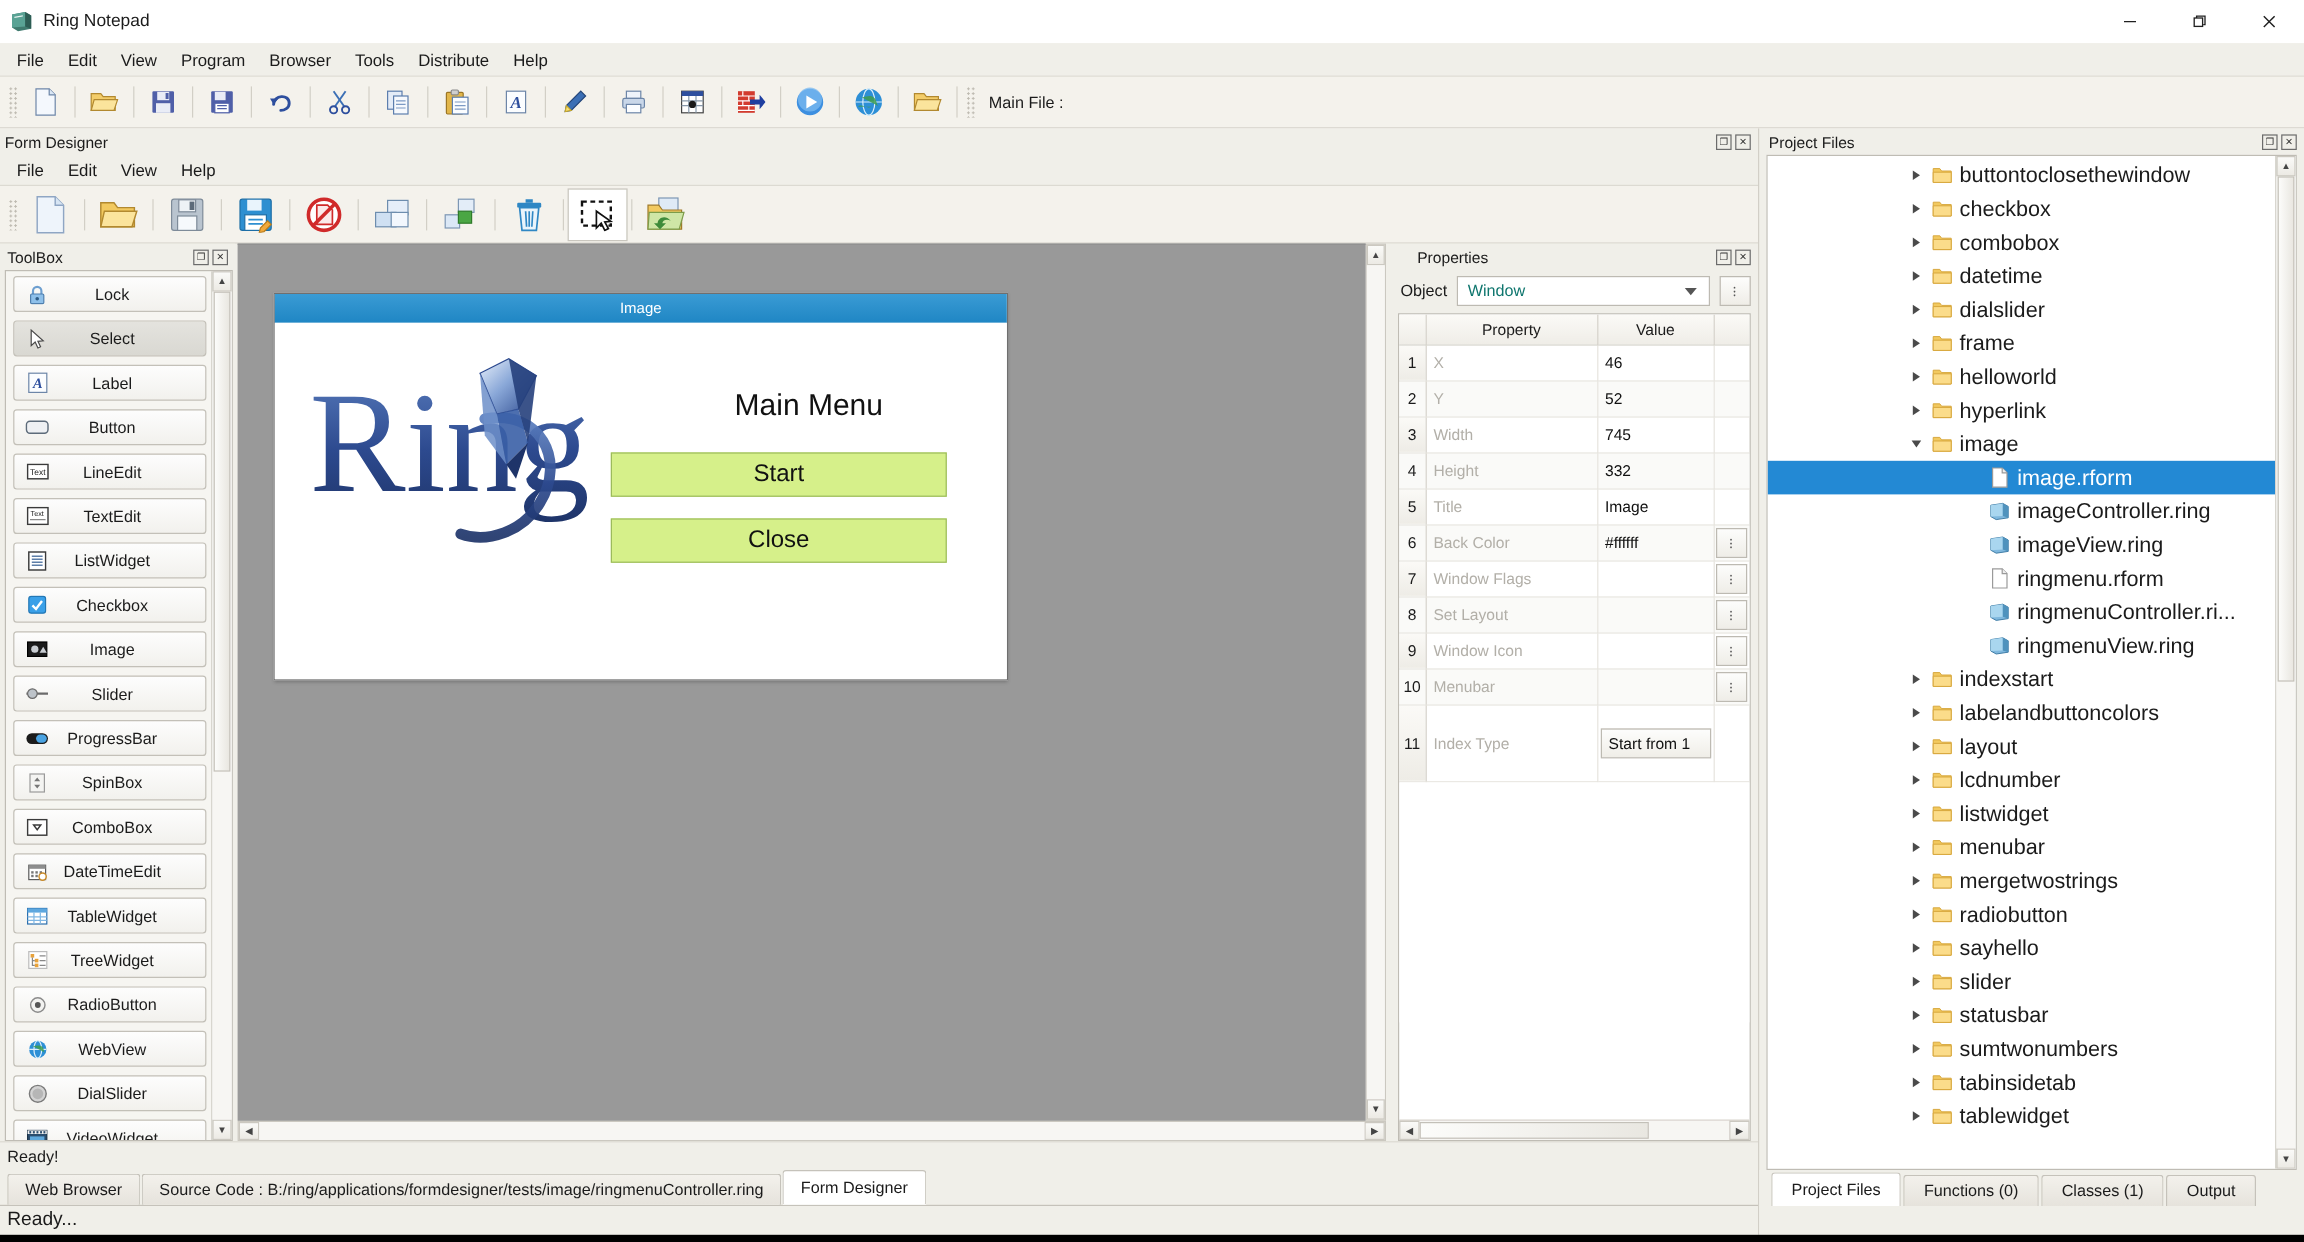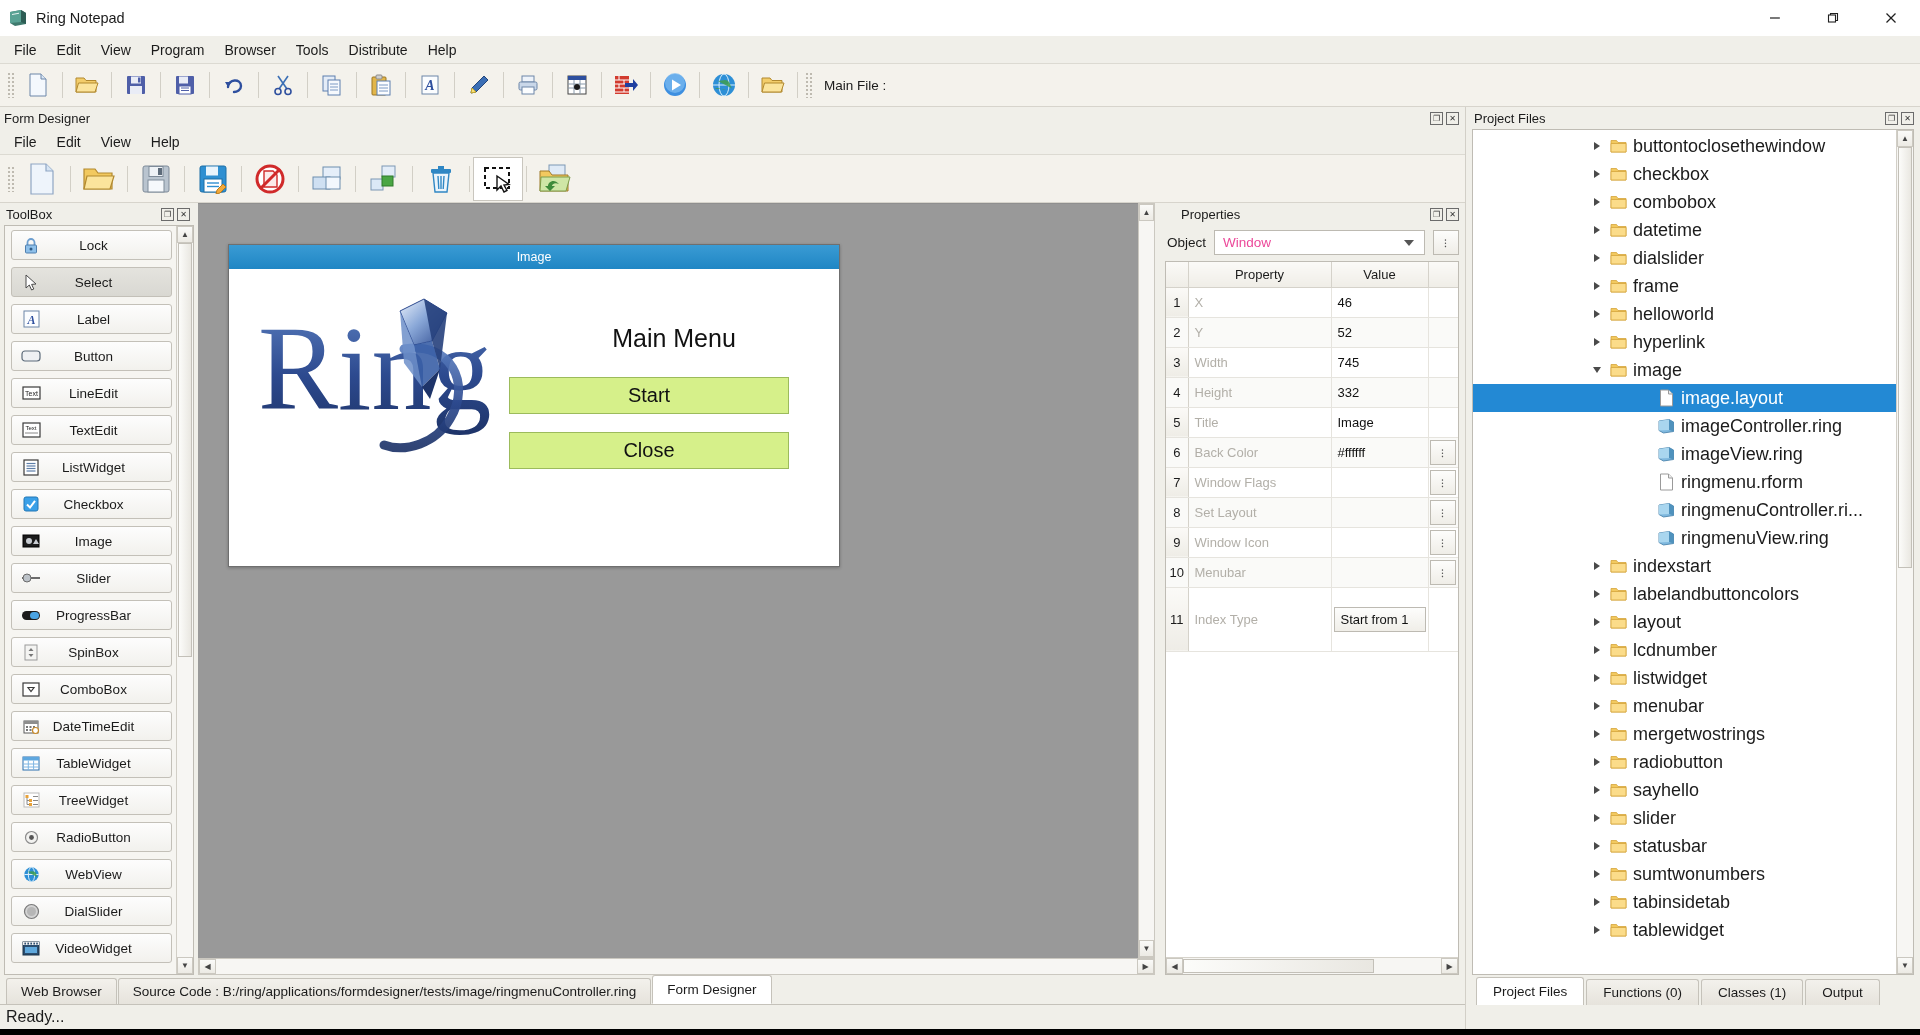--- a/index.html
+++ b/index.html
@@ -218,21 +218,21 @@
     display: flex; flex-direction: column; min-height: 0;
   }
   .props-obj {
     display: flex; align-items: center; gap: 8px;
     padding: 5px 6px 6px 12px; flex: 0 0 auto;
   }
   .props-obj .lbl { font-size: 13.5px; color: #1b1b1b; }
   .combo {
     flex: 1 1 auto; height: 25px; background: #ffffff;
     border: 1px solid #bdbab2; display: flex; align-items: center;
-    padding: 0 4px 0 8px; font-size: 13.5px; color: #ec4899;
+    padding: 0 4px 0 8px; font-size: 13.5px; color: #0f766e;
   }
   .combo .cv { flex: 1 1 auto; }
   .combo .arrow {
     width: 0; height: 0; border-left: 5px solid transparent;
     border-right: 5px solid transparent; border-top: 6px solid #555;
     margin-right: 6px;
   }
   .dots-btn {
     width: 26px; height: 25px; flex: 0 0 26px;
     background: linear-gradient(#fdfdfc,#efedE7);
@@ -1131,20 +1131,23 @@
               <div class="sc-track">
                 <div class="sc-thumb" style="left:0; width:74%; top:1px; bottom:1px;"></div>
               </div>
               <div class="sc-arrow-h">▶</div>
             </div>
           </div>
         </div>
 
       </div>
 
+      <div class="statusline">
+        <span>Ready!</span>
+      </div>
 
       <div class="bottomtabs">
         <div class="bt-tab">
           <span>Web Browser</span>
         </div>
         <div class="bt-tab">
           <span>Source Code : B:/ring/applications/formdesigner/tests/image/ringmenuController.ring</span>
         </div>
         <div class="bt-tab active">
           <span>Form Designer</span>
@@ -1287,21 +1290,21 @@
             </div>
             <div class="pf-row sel">
               <span style="display: inline-block; flex: 0 0 163px;"></span>
               <span class="twisty"></span>
               <span class="ic">
                 <svg width="15" height="18" viewBox="0 0 15 18">
       <path d="M1.5 1 H9.5 L13.5 5 V17 H1.5 Z" fill="#ffffff" stroke="#9a9a9a" stroke-width="1"></path>
       <path d="M9.5 1 V5 H13.5" fill="#eeeeee" stroke="#9a9a9a" stroke-width="1"></path>
     </svg>
               </span>
-              <span class="nm">image.layout</span>
+              <span class="nm">image.rform</span>
             </div>
             <div class="pf-row">
               <span style="display: inline-block; flex: 0 0 163px;"></span>
               <span class="twisty"></span>
               <span class="ic">
                 <svg width="18" height="16" viewBox="0 0 18 16">
       <path d="M2 3 L12 1.5 L16.5 4 L16.5 13.5 L6.5 15 L2 12.5 Z" fill="#7fb8de" stroke="#3d7aa4" stroke-width=".8"></path>
       <path d="M2 3 L12 1.5 L12 12 L2 12.5 Z" fill="#a9d6ef"></path>
       <path d="M12 1.5 L16.5 4 L16.5 13.5 L12 12 Z" fill="#4f92bd"></path>
     </svg>

